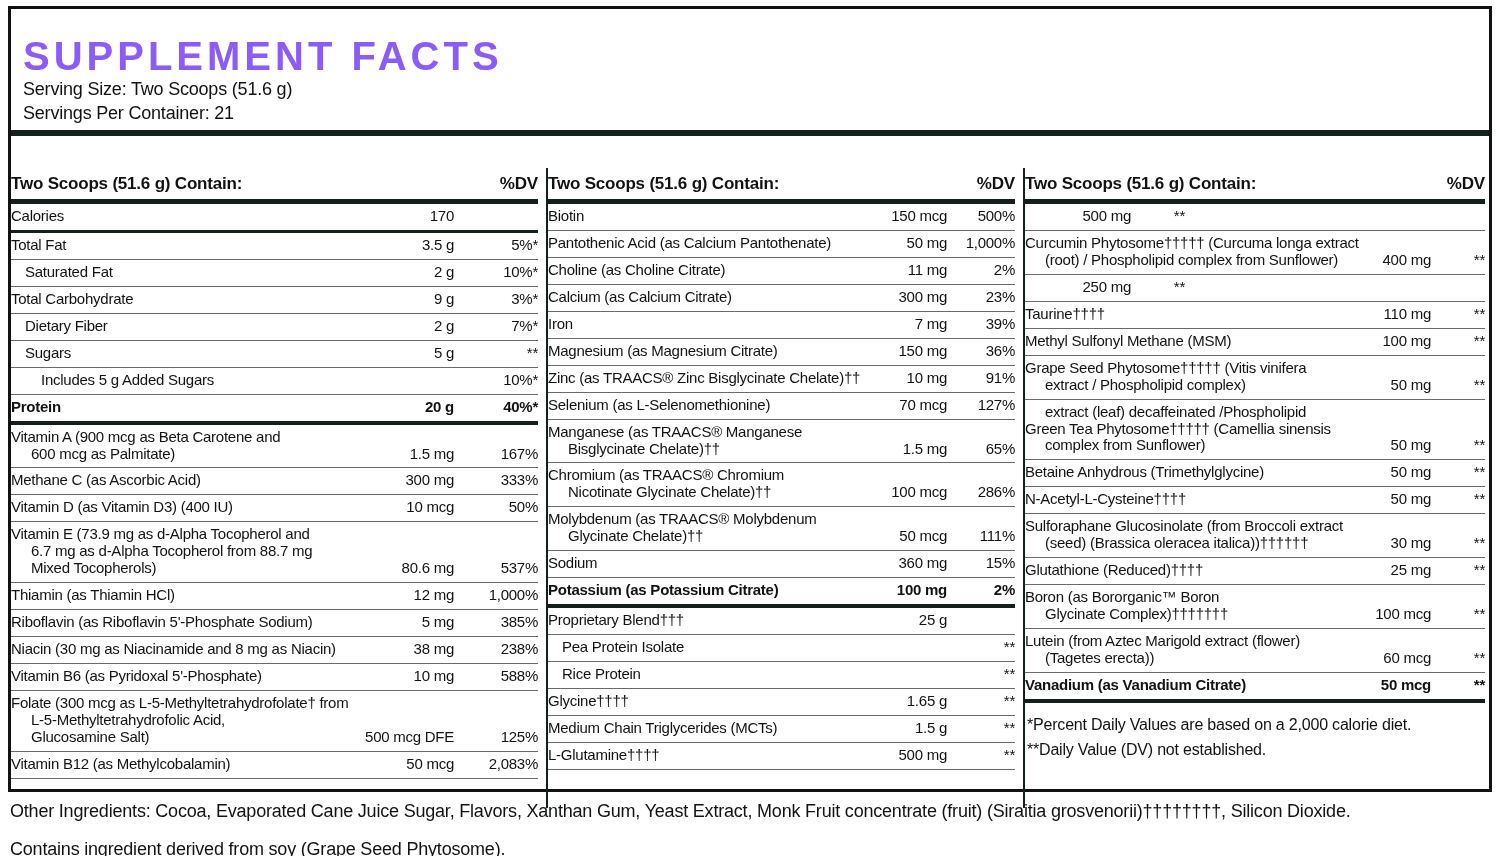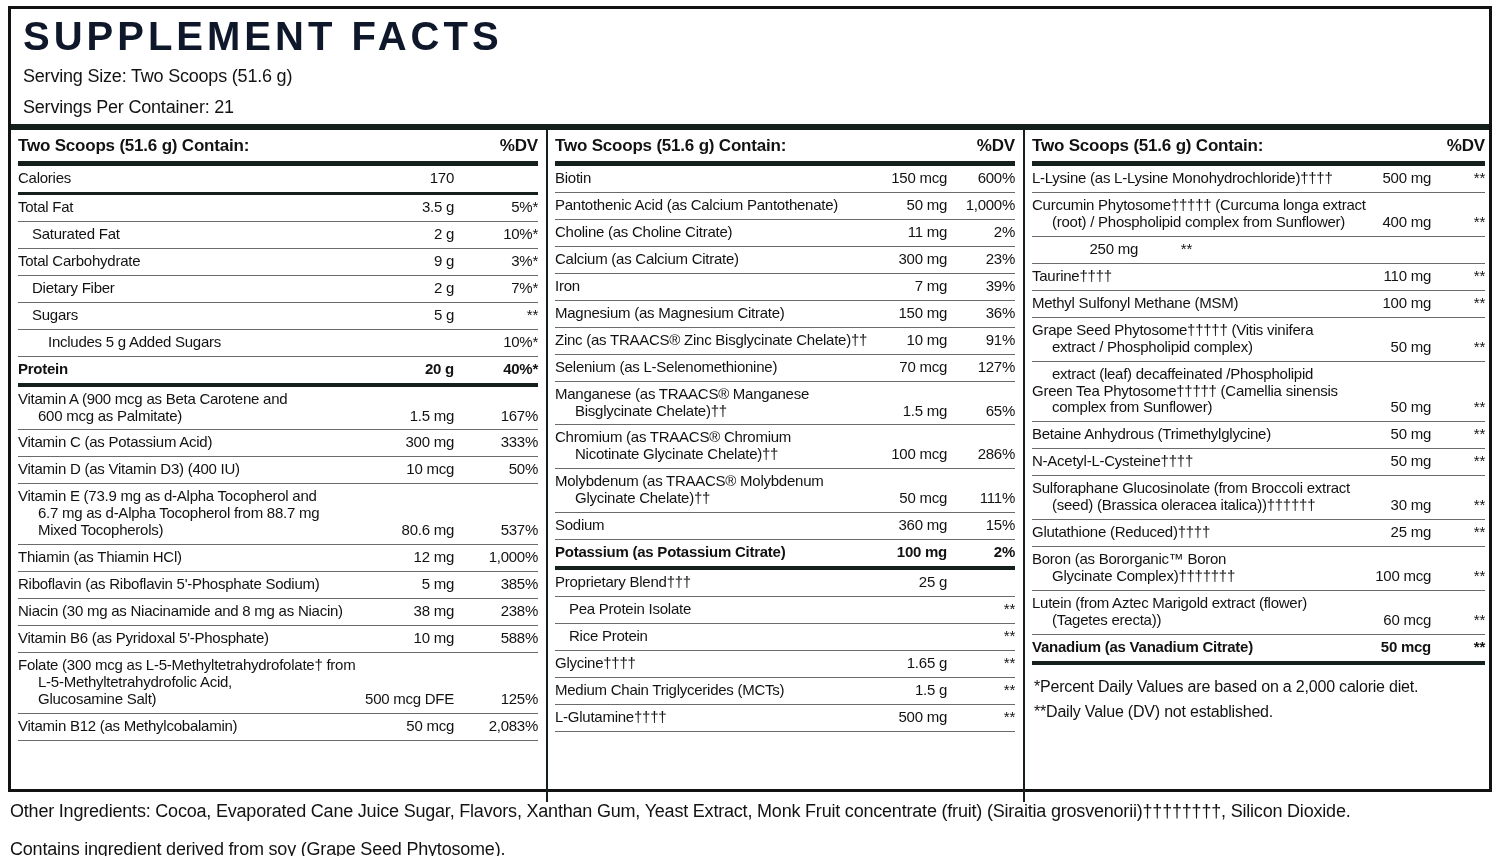--- a/index.html
+++ b/index.html
@@ -9,29 +9,29 @@
     font-family:"Liberation Sans", sans-serif;
     -webkit-font-smoothing:antialiased;
   }
   .label{
     position:absolute;left:8px;top:6px;width:1484px;height:786px;
     border:3px solid #121212;box-sizing:border-box;background:#fff;
   }
   .hdr{padding:6px 12px 0 12px;}
   .title{
     font-size:40px;font-weight:bold;letter-spacing:4px;line-height:1.05;
-    margin-top:0;color:#0f172a;
-  }
-  .serv{font-size:18px;line-height:1.28;letter-spacing:-0.2px;margin-top:8px;}
+    margin-top:20px;color:#8b5cf6;
+  }
+  .serv{font-size:18px;line-height:1.28;letter-spacing:-0.2px;margin-top:1px;}
   .cols{
     display:flex;align-items:stretch;
     border-top:6px solid #15201c;margin-top:5px;
     height:678px;box-sizing:border-box;
   }
-  .col{box-sizing:border-box;padding:0 8px 0 7px;}
+  .col{box-sizing:border-box;padding:0 8px 0 0;margin-top:32px;}
   .c1{width:535px;}
   .c2{width:477px;border-left:2px solid #15201c;}
   .c3{width:470px;border-left:2px solid #15201c;}
   .colhead{
     display:flex;justify-content:space-between;align-items:flex-end;
     font-weight:bold;font-size:17px;letter-spacing:-0.2px;
     padding:6px 0 5px 0;border-bottom:5px solid #15201c;
   }
   .rows{}
   .row{
@@ -136,21 +136,21 @@
           <div class="row">
             <div class="nm">
               <span class="ln"><span>Vitamin A (900 mcg as Beta Carotene and</span></span>
               <span class="ln cont"><span>600 mcg as Palmitate)</span></span>
             </div>
             <div class="amt">1.5 mg</div>
             <div class="dv">167%</div>
           </div>
           <div class="row">
             <div class="nm">
-              <span class="ln"><span>Vitamin C (as Potassium Acid)</span></span>
+              <span class="ln"><span>Methane C (as Ascorbic Acid)</span></span>
             </div>
             <div class="amt">300 mg</div>
             <div class="dv">333%</div>
           </div>
           <div class="row">
             <div class="nm">
               <span class="ln"><span>Vitamin D (as Vitamin D3) (400 IU)</span></span>
             </div>
             <div class="amt">10 mcg</div>
             <div class="dv">50%</div>
@@ -215,21 +215,21 @@
       <div class="colhead">
         <span>Two Scoops (51.6 g) Contain:</span>
         <span>%DV</span>
       </div>
       <div class="rows">
           <div class="row">
             <div class="nm">
               <span class="ln"><span>Biotin</span></span>
             </div>
             <div class="amt">150 mcg</div>
-            <div class="dv">600%</div>
+            <div class="dv">500%</div>
           </div>
           <div class="row">
             <div class="nm">
               <span class="ln"><span>Pantothenic Acid (as Calcium Pantothenate)</span></span>
             </div>
             <div class="amt">50 mg</div>
             <div class="dv">1,000%</div>
           </div>
           <div class="row">
             <div class="nm">
@@ -356,23 +356,20 @@
         </div>
     </section>
 
     <section class="col c3">
       <div class="colhead">
         <span>Two Scoops (51.6 g) Contain:</span>
         <span>%DV</span>
       </div>
       <div class="rows">
           <div class="row">
-            <div class="nm">
-              <span class="ln"><span>L-Lysine (as L-Lysine Monohydrochloride)††††</span></span>
-            </div>
             <div class="amt">500 mg</div>
             <div class="dv">**</div>
           </div>
           <div class="row">
             <div class="nm">
               <span class="ln"><span>Curcumin Phytosome††††† (</span><span class="it">Curcuma longa</span><span> extract</span></span>
               <span class="ln cont"><span>(root) / Phospholipid complex from </span><span class="it">Sunflower</span><span>)</span></span>
             </div>
             <div class="amt">400 mg</div>
             <div class="dv">**</div>

